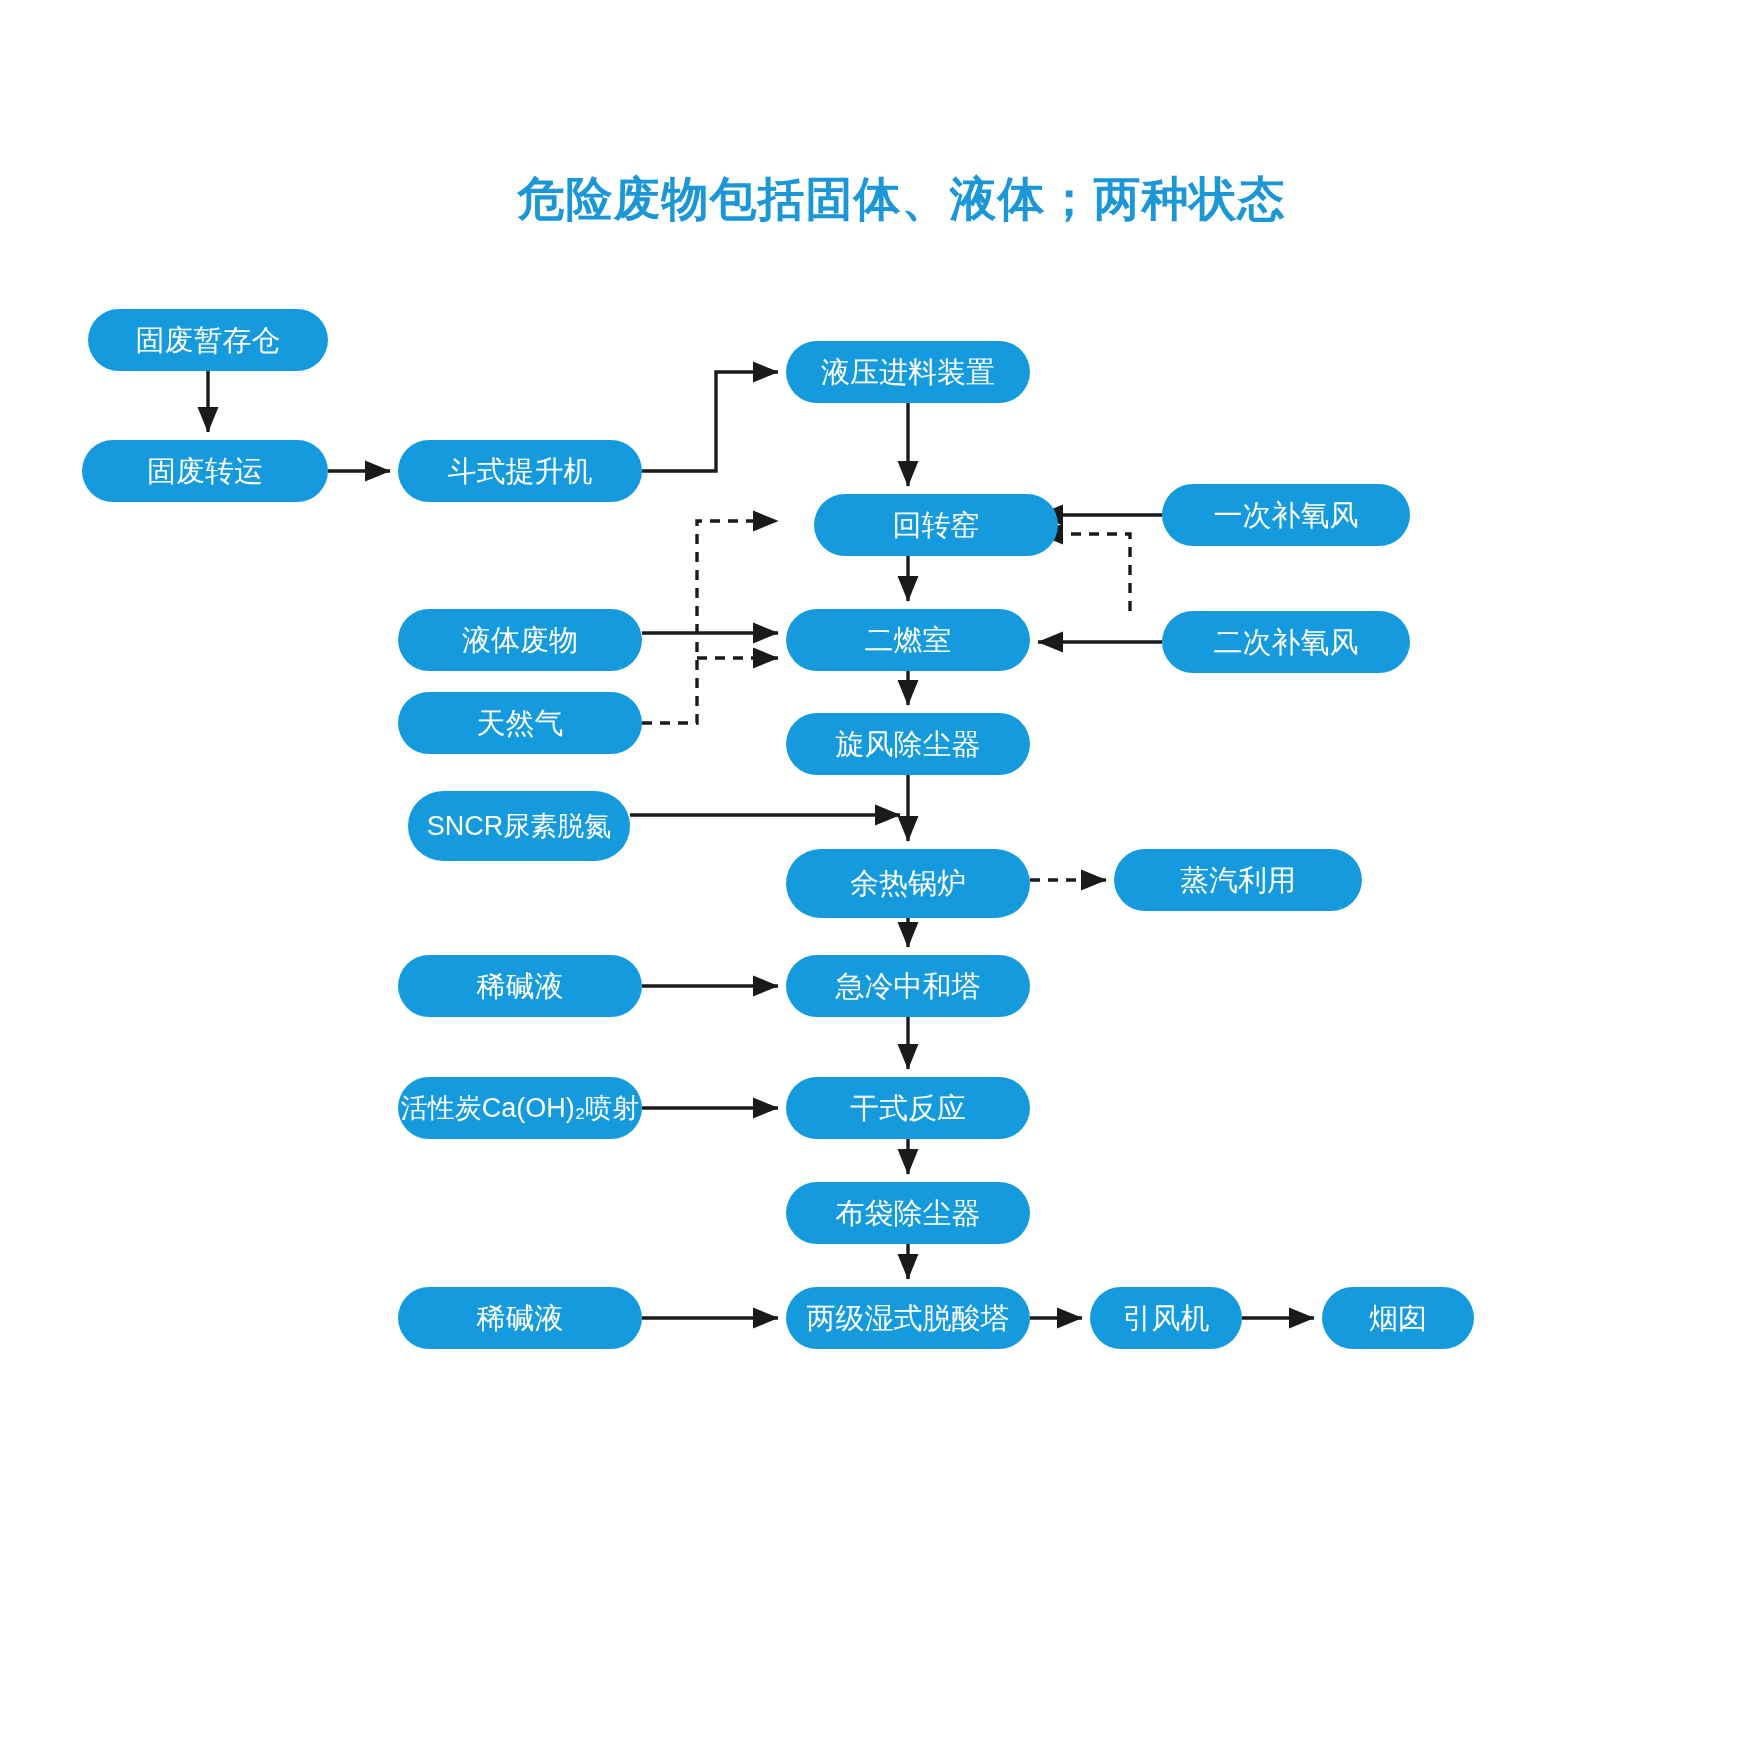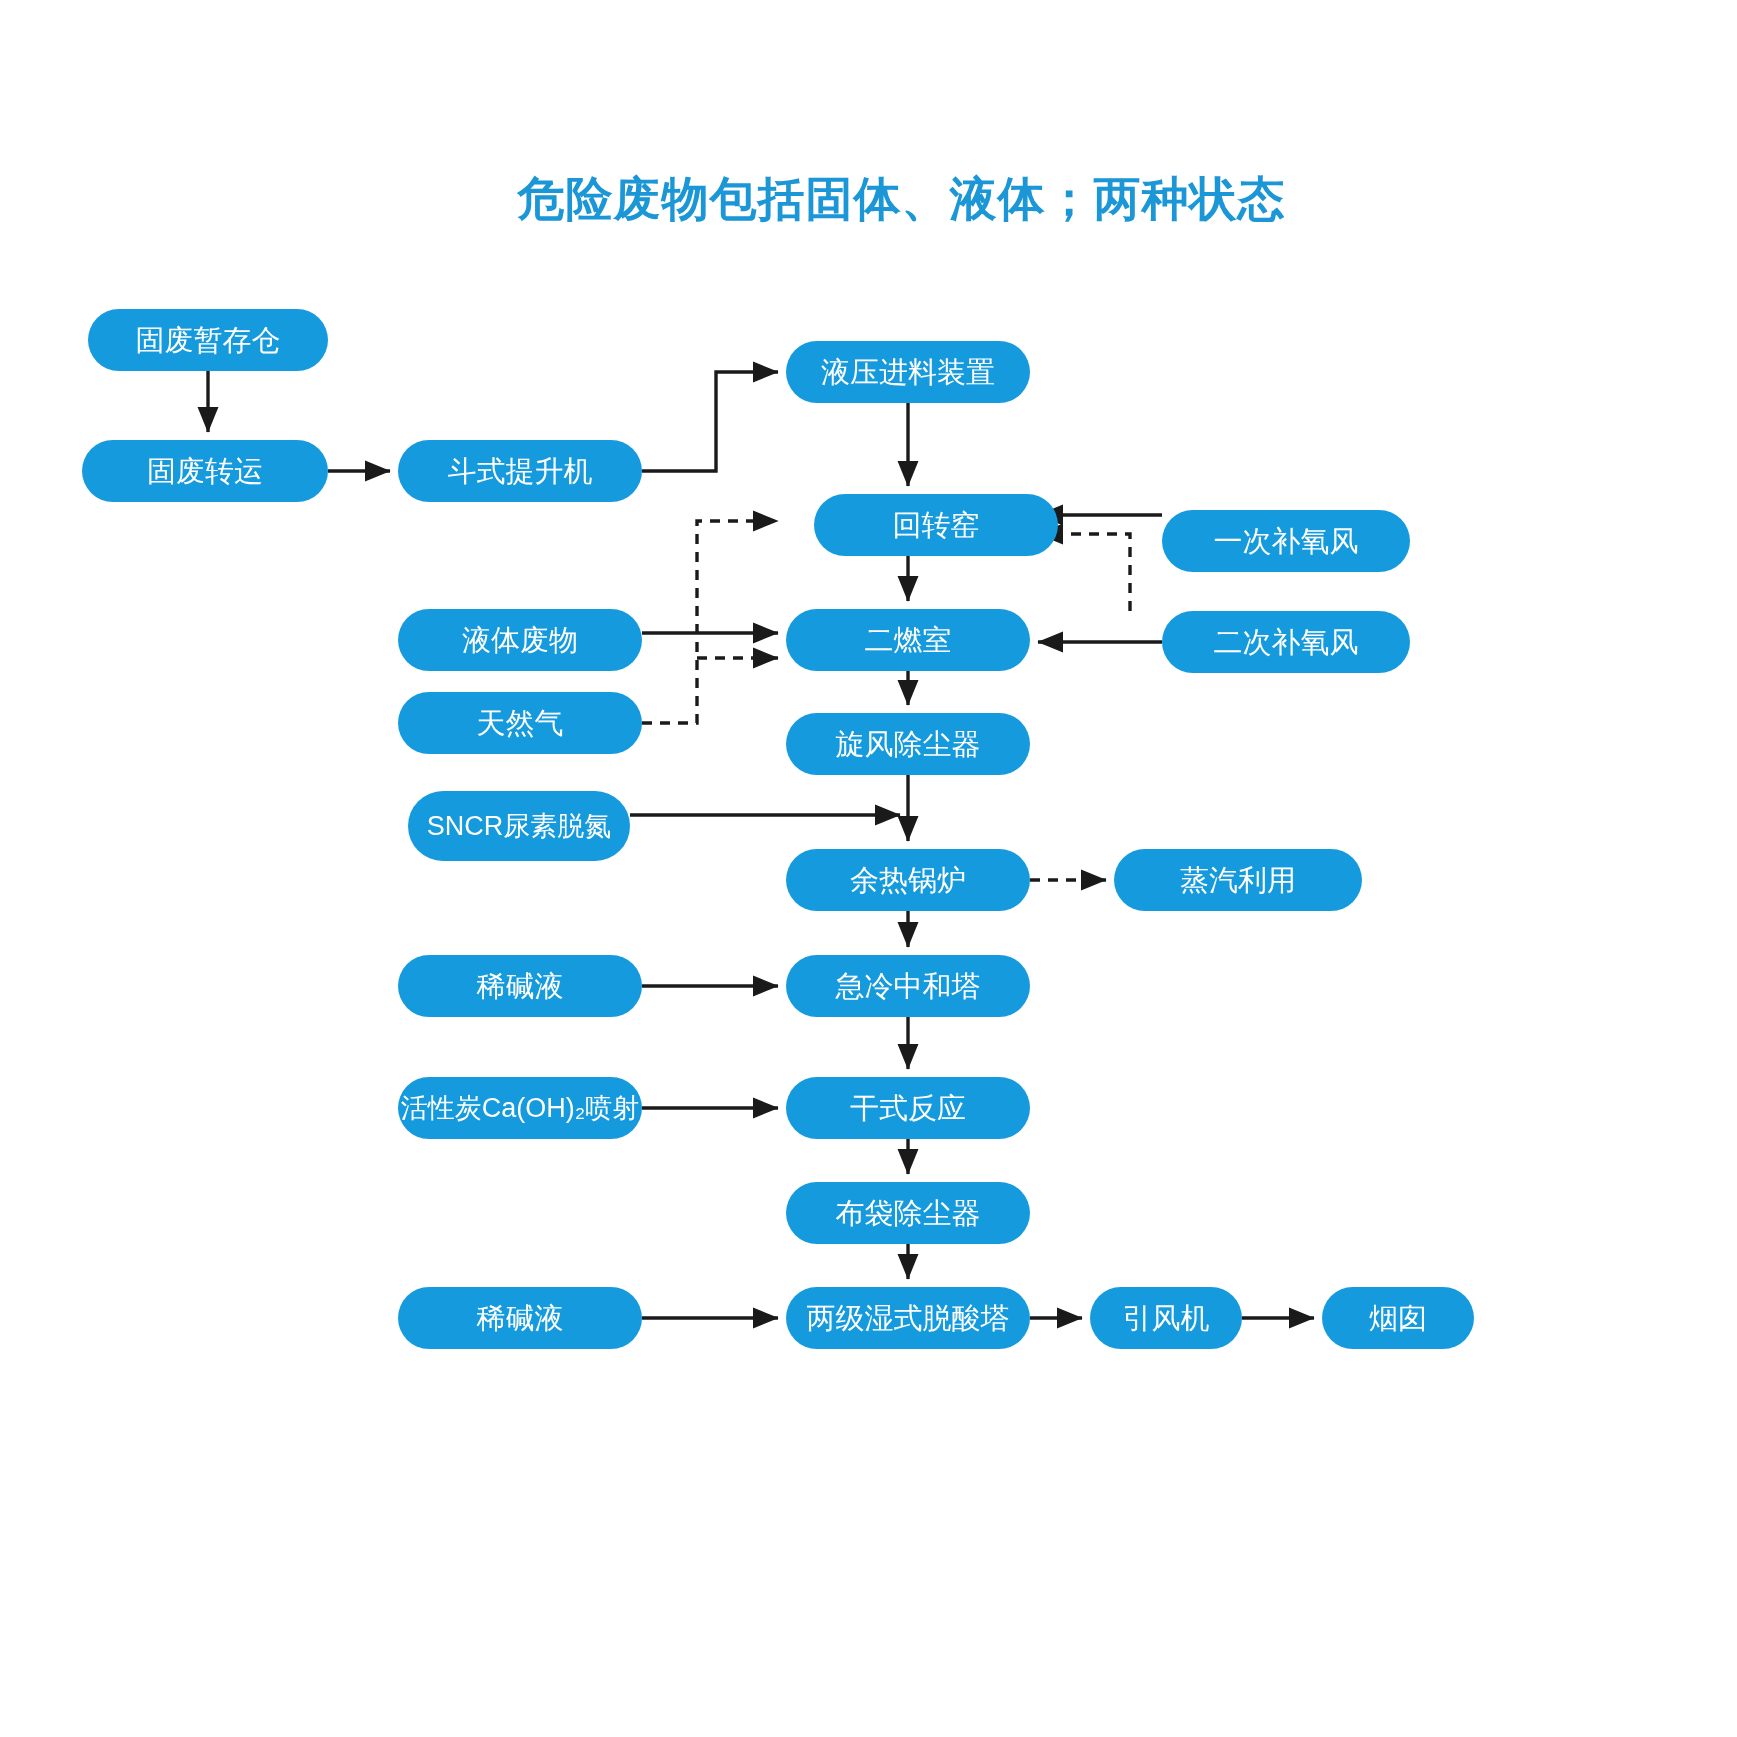--- a/index.html
+++ b/index.html
@@ -123,35 +123,35 @@
   <div class="node" style="left:88px;top:309px;width:240px;height:62px;">固废暂存仓</div>
 
   <div class="node" style="left:82px;top:440px;width:246px;height:62px;">固废转运</div>
 
   <div class="node" style="left:398px;top:440px;width:244px;height:62px;">斗式提升机</div>
 
   <div class="node" style="left:786px;top:341px;width:244px;height:62px;">液压进料装置</div>
 
   <div class="node" style="left:814px;top:494px;width:244px;height:62px;">回转窑</div>
 
-  <div class="node" style="left:1162px;top:484px;width:248px;height:62px;margin-top:26px;">一次补氧风</div>
+  <div class="node" style="left:1162px;top:484px;width:248px;height:62px;">一次补氧风</div>
 
   <div class="node" style="left:398px;top:609px;width:244px;height:62px;">液体废物</div>
 
   <div class="node" style="left:786px;top:609px;width:244px;height:62px;">二燃室</div>
 
   <div class="node" style="left:398px;top:692px;width:244px;height:62px;">天然气</div>
 
   <div class="node" style="left:1162px;top:611px;width:248px;height:62px;">二次补氧风</div>
 
   <div class="node" style="left:786px;top:713px;width:244px;height:62px;">旋风除尘器</div>
 
   <div class="node small" style="left:408px;top:791px;width:222px;height:70px;">SNCR尿素脱氮</div>
 
-  <div class="node" style="left:786px;top:849px;width:244px;height:62px;">余热锅炉</div>
+  <div class="node" style="left:786px;top:849px;width:244px;height:69px;">余热锅炉</div>
 
   <div class="node" style="left:1114px;top:849px;width:248px;height:62px;">蒸汽利用</div>
 
   <div class="node" style="left:398px;top:955px;width:244px;height:62px;">稀碱液</div>
 
   <div class="node" style="left:786px;top:955px;width:244px;height:62px;">急冷中和塔</div>
 
   <div class="node small" style="left:398px;top:1077px;width:244px;height:62px;">活性炭Ca(OH)₂喷射</div>
 
   <div class="node" style="left:786px;top:1077px;width:244px;height:62px;">干式反应</div>

